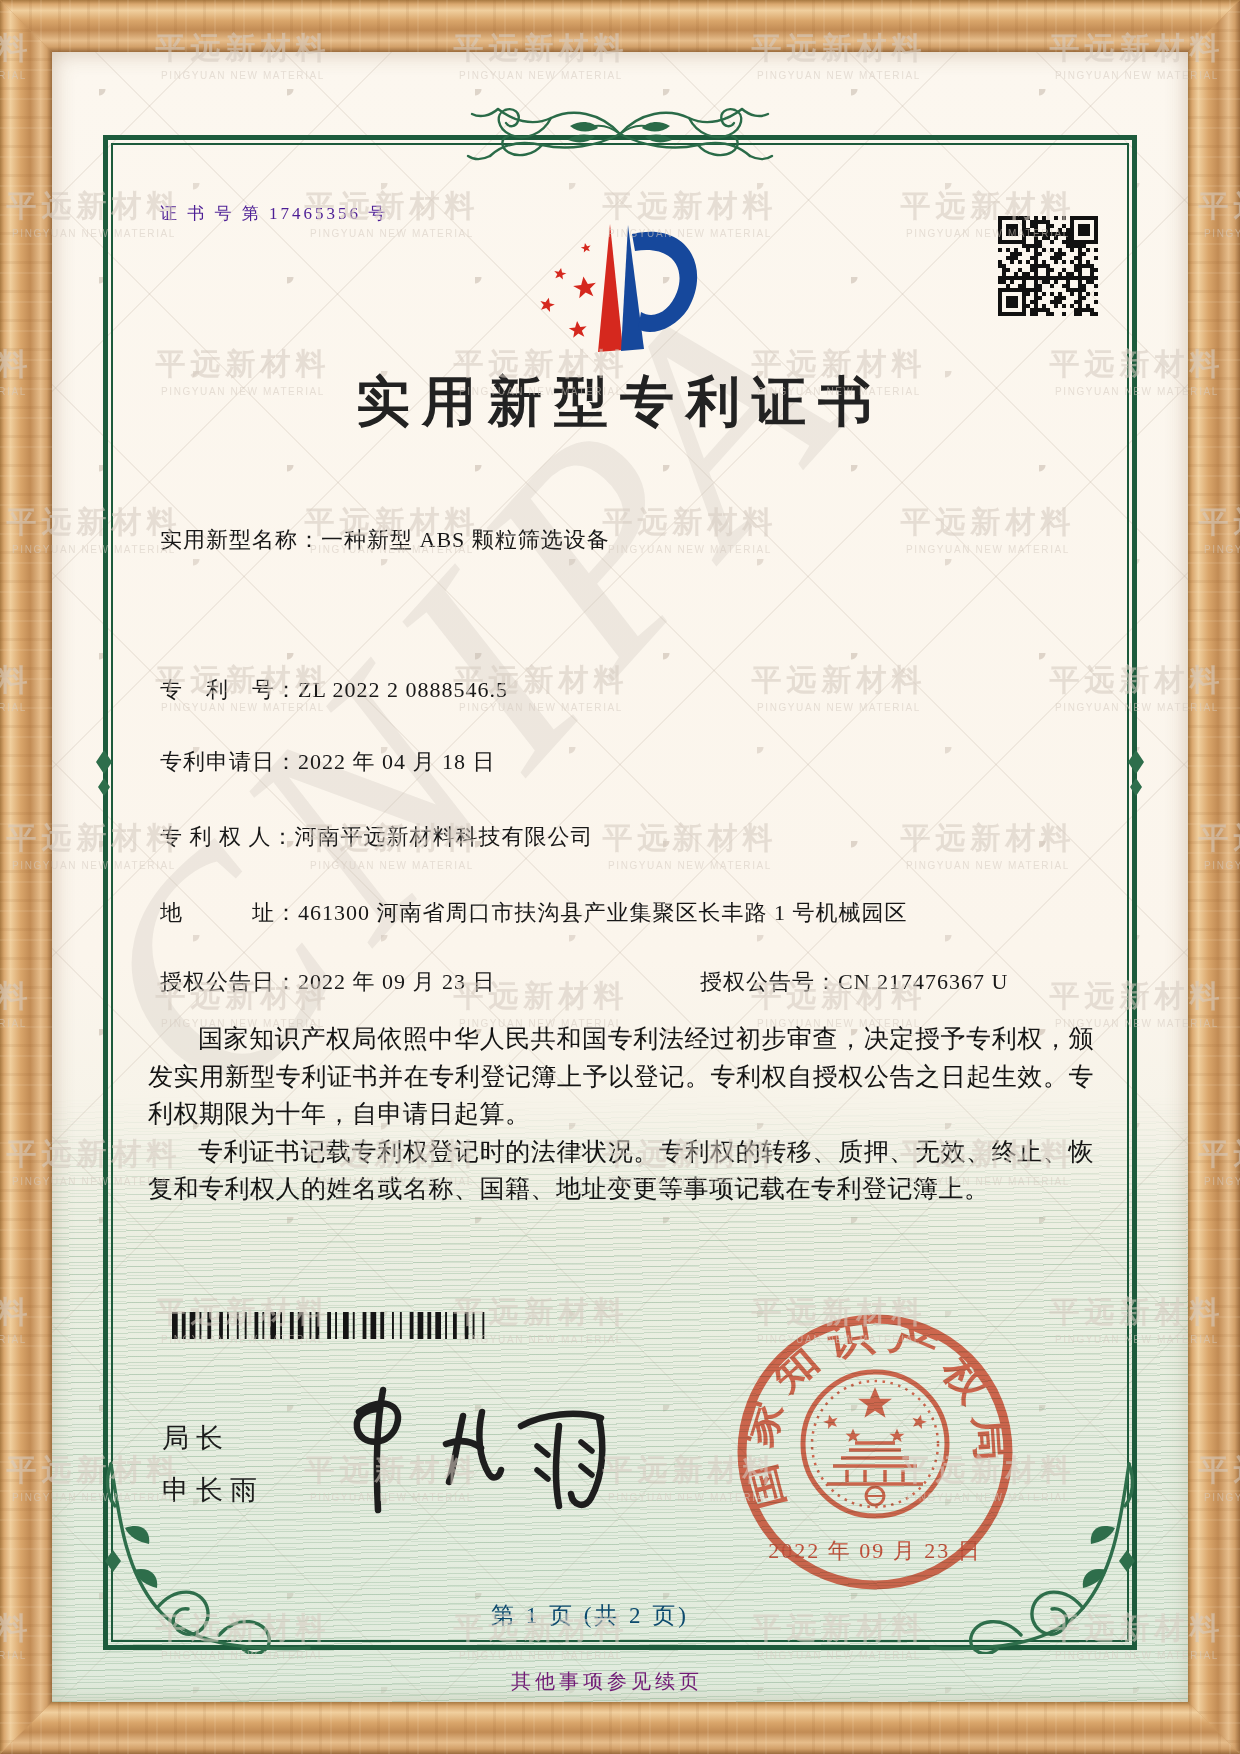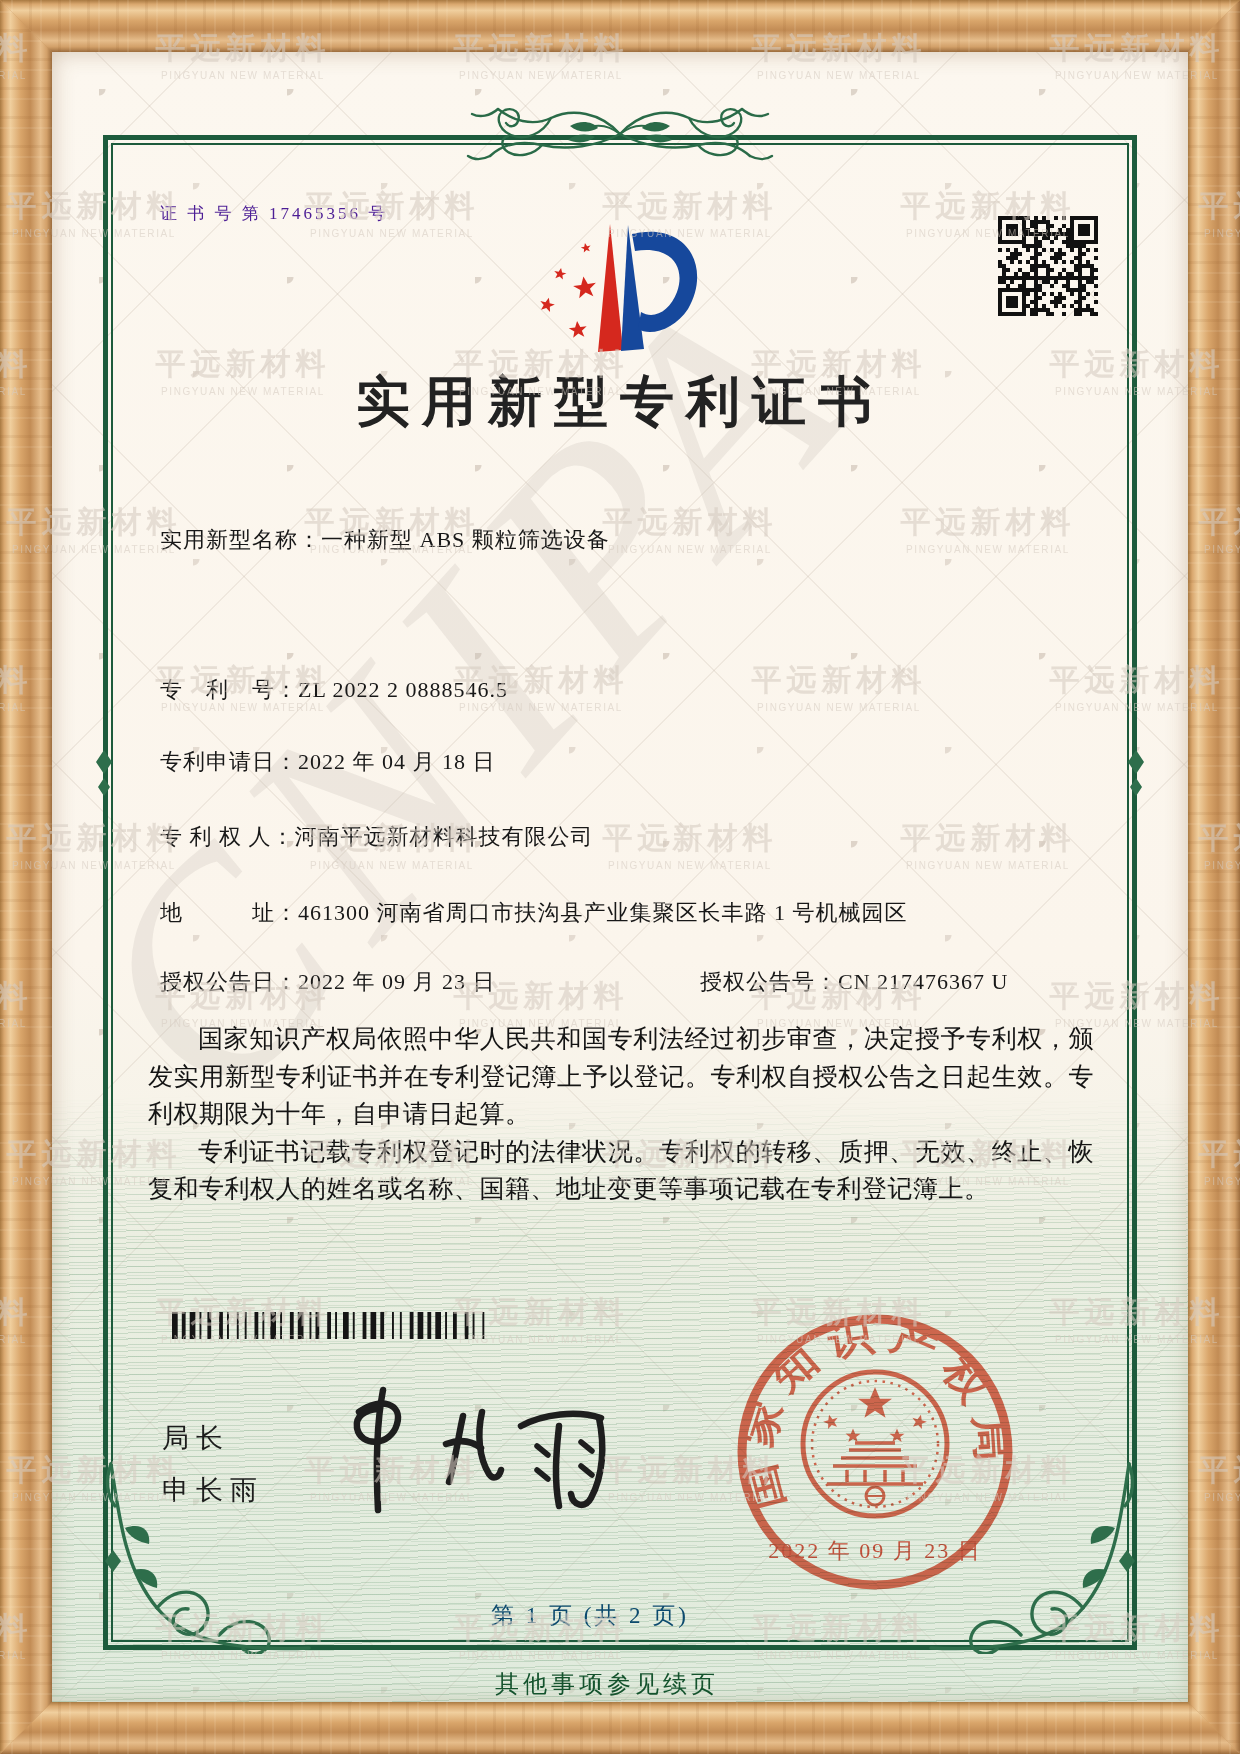--- a/index.html
+++ b/index.html
@@ -60,21 +60,21 @@
     font-size:25px;line-height:37.5px;color:#141414;}
   .body-text p{margin:0;text-indent:2em;letter-spacing:.5px;text-align:justify;}
   .barcode{position:absolute;left:170px;top:1312px;z-index:20;}
   .director{position:absolute;left:162px;z-index:20;font-family:"Liberation Sans",sans-serif;
     font-size:27px;letter-spacing:7px;color:#1c1c1c;font-weight:500;}
   .signature{position:absolute;left:345px;top:1382px;z-index:21;}
   .seal{position:absolute;left:735px;top:1312px;z-index:25;mix-blend-mode:multiply;opacity:.92;}
   .page-info{position:absolute;left:290px;top:1600px;width:600px;z-index:20;text-align:center;
     font-size:23px;letter-spacing:3px;color:#0c4a6e;}
   .cont-note{position:absolute;left:307px;top:1668px;width:600px;z-index:20;text-align:center;
-    font-size:24px;letter-spacing:4px;color:#14532d;}
+    font-size:20px;letter-spacing:4px;color:#701a75;}
 
   
   .big-wm{position:absolute;left:150px;top:430px;width:1000px;z-index:6;pointer-events:none;
     font-style:italic;font-size:300px;letter-spacing:28px;color:rgba(196,188,180,.25);
     transform:rotate(-48deg);transform-origin:500px 400px;font-family:"Liberation Serif",serif;}
   #watermarks{position:absolute;inset:0;z-index:40;pointer-events:none;}
   .wm-tile{position:absolute;width:270px;text-align:center;color:rgba(213,203,193,.58);}
   .wm-cn{font-weight:bold;font-size:30px;letter-spacing:5px;font-family:"Liberation Serif",serif;}
   .wm-en{font-size:10px;letter-spacing:1.6px;margin-top:1px;font-family:"Liberation Sans",sans-serif;}
 </style>

